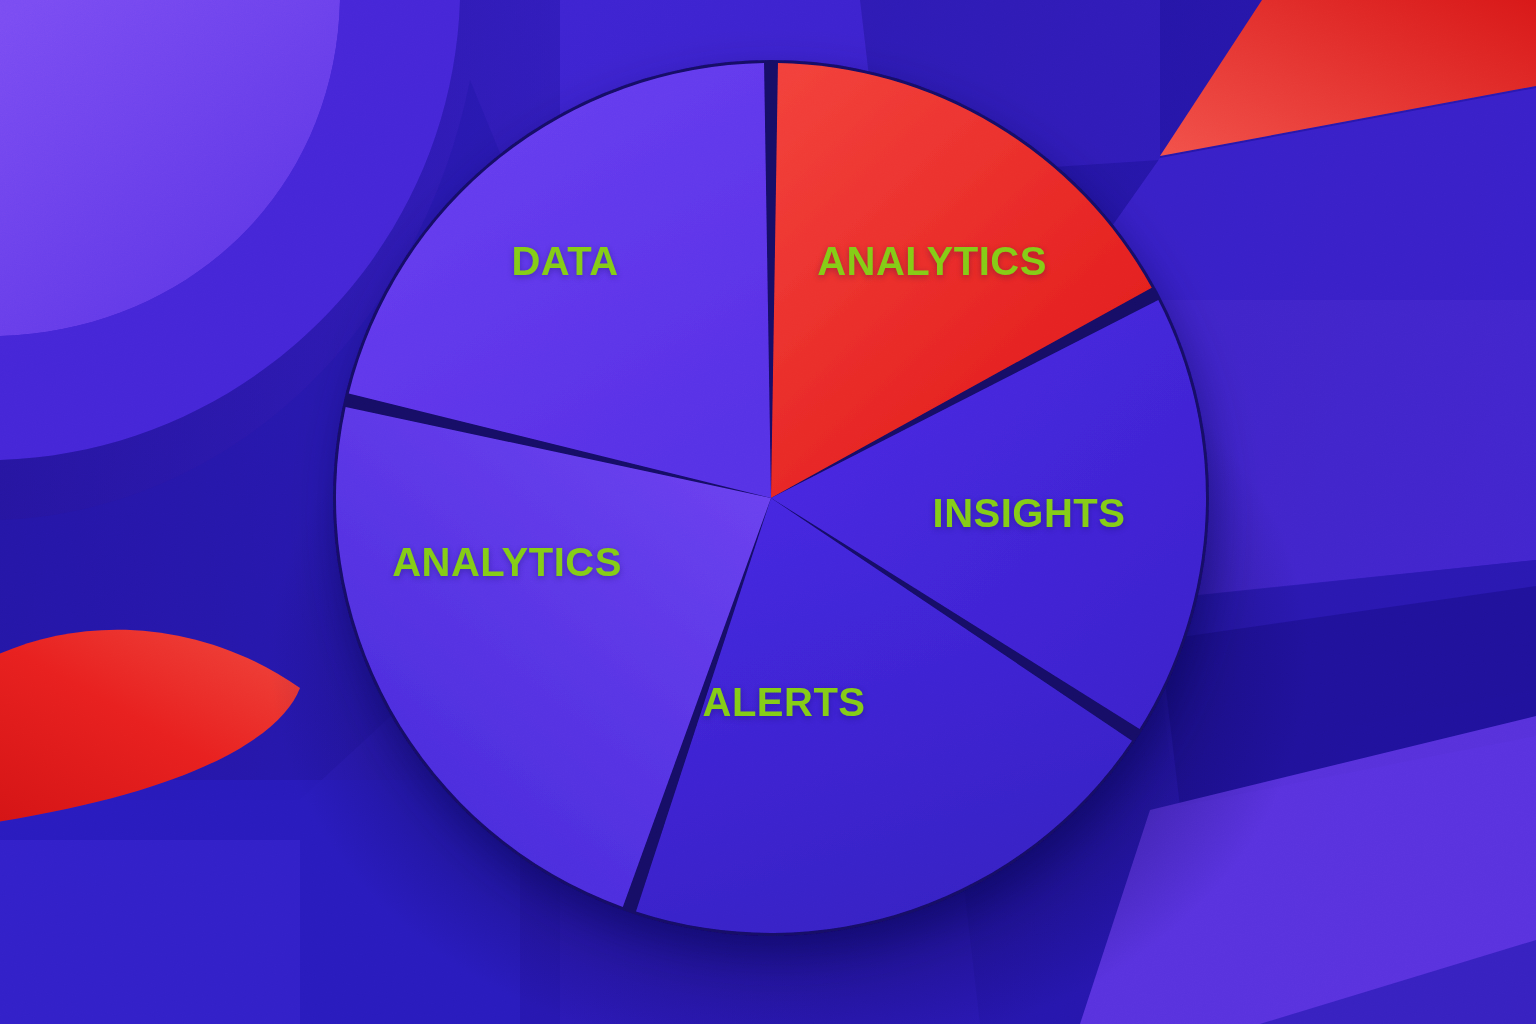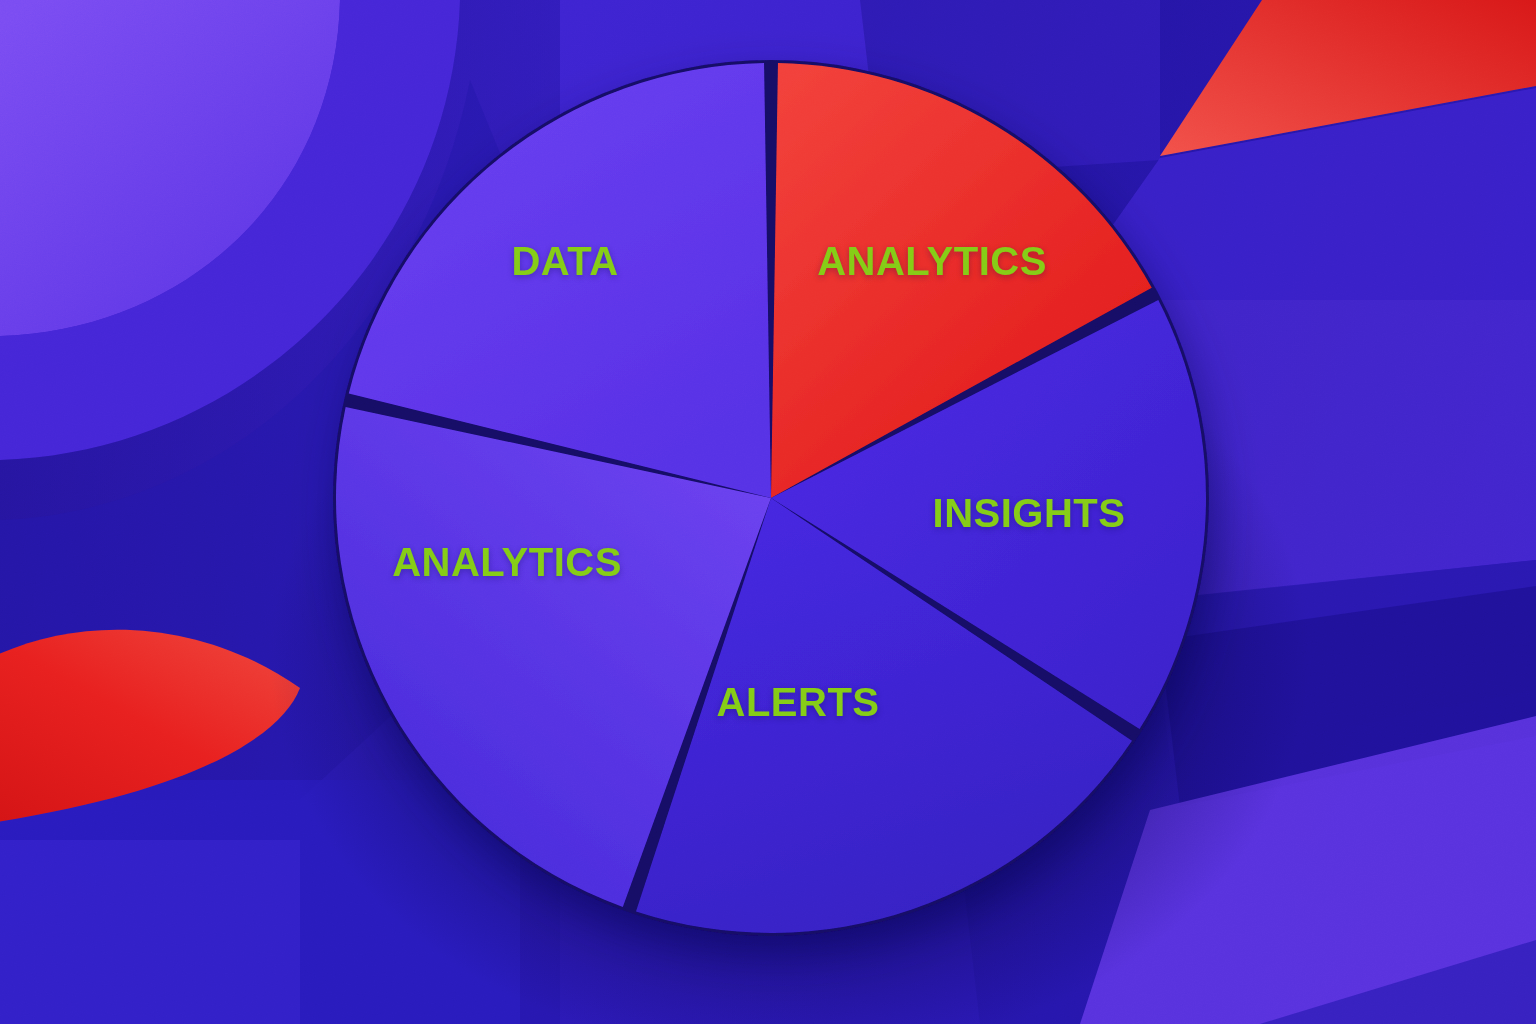--- a/index.html
+++ b/index.html
@@ -135,21 +135,21 @@
           <path d="M 771 498 L 1131.9889081904316 740.7179601172522 A 435 435 0 0 1 635.9689558270119 911.5113264586021 Z" fill="url(#sl2)"></path>
           <path d="M 771 498 L 622.8229215676861 906.9847838578642 A 435 435 0 0 1 345.63934431331313 406.93237351400956 Z" fill="url(#sl3)"></path>
           <path d="M 771 498 L 348.76695528087293 393.38520206387795 A 435 435 0 0 1 764.048241145874 63.05555176685601 Z" fill="url(#sl4)"></path>
         </g>
     </g>
   </svg>
 
   <div>
     <div class="slice-label" id="lab0" style="left: 932px; top: 261px;">ANALYTICS</div>
     <div class="slice-label" id="lab1" style="left: 1029px; top: 513px;">INSIGHTS</div>
-    <div class="slice-label" id="lab2" style="left: 784px; top: 702px; margin-left: 14px;">ALERTS</div>
+    <div class="slice-label" id="lab2" style="left: 784px; top: 702px;">ALERTS</div>
     <div class="slice-label" id="lab3" style="left: 507px; top: 562px;">ANALYTICS</div>
     <div class="slice-label" id="lab4" style="left: 565px; top: 261px;">DATA</div>
   </div>
 
   <svg class="grain">
     <filter id="noise">
         <feTurbulence type="fractalNoise" baseFrequency="0.9" numOctaves="3"></feTurbulence>
       <feColorMatrix type="saturate" values="0"></feColorMatrix>
       </filter>
     <rect width="1536" height="1024" filter="url(#noise)" opacity="0.45"></rect>

